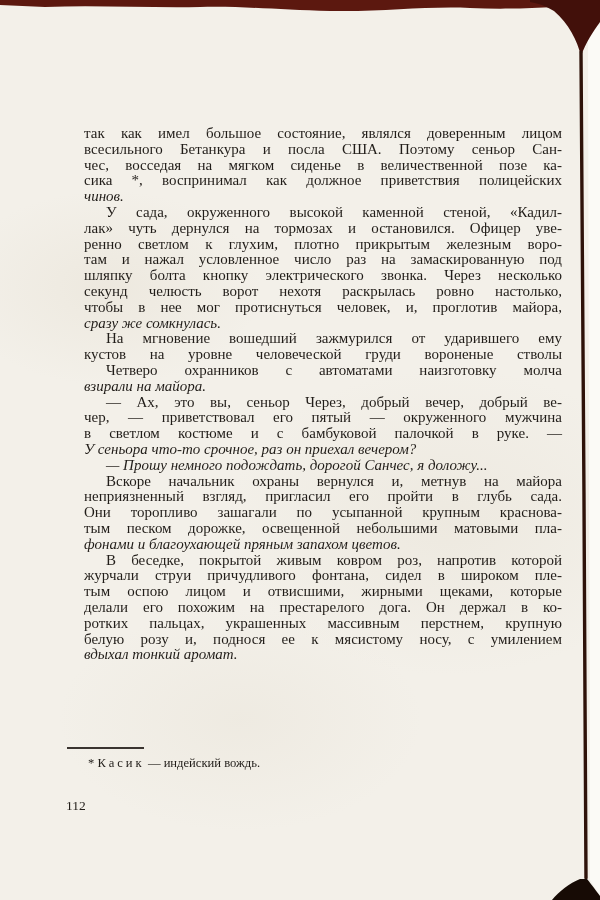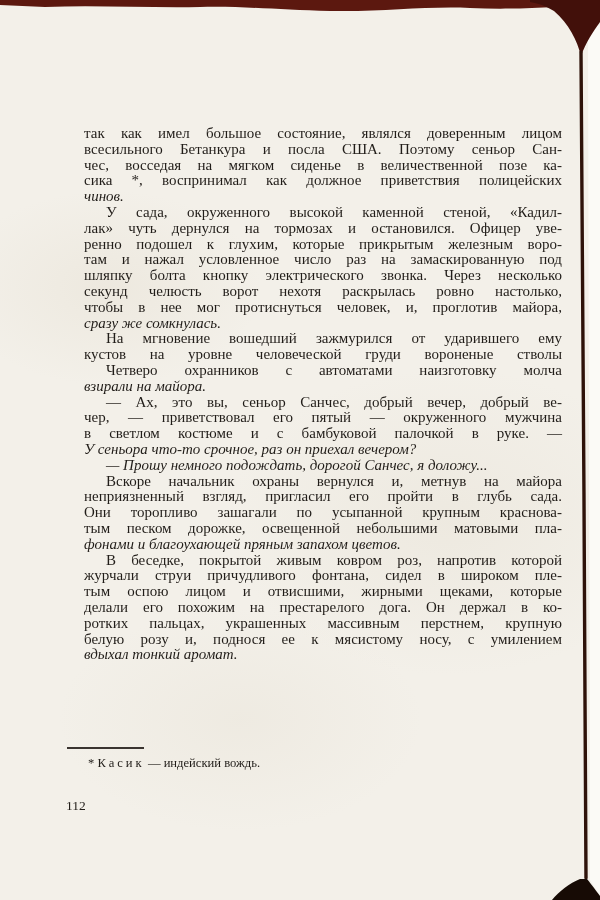--- a/index.html
+++ b/index.html
@@ -98,37 +98,37 @@
       <div class="para">
         <div class="line first">так как имел большое состояние, являлся доверенным лицом</div>
         <div class="line">всесильного Бетанкура и посла США. Поэтому сеньор Сан-</div>
         <div class="line">чес, восседая на мягком сиденье в величественной позе ка-</div>
         <div class="line">сика *, воспринимал как должное приветствия полицейских</div>
         <div class="line last">чинов.</div>
       </div>
       <div class="para indent">
         <div class="line first">У сада, окруженного высокой каменной стеной, «Кадил-</div>
         <div class="line">лак» чуть дернулся на тормозах и остановился. Офицер уве-</div>
-        <div class="line">ренно подошел к глухим, которые прикрытым железным воро-</div>
+        <div class="line">ренно светлом к глухим, плотно прикрытым железным воро-</div>
         <div class="line">там и нажал условленное число раз на замаскированную под</div>
         <div class="line">шляпку болта кнопку электрического звонка. Через несколько</div>
         <div class="line">секунд челюсть ворот нехотя раскрылась ровно настолько,</div>
         <div class="line">чтобы в нее мог протиснуться человек, и, проглотив майора,</div>
         <div class="line last">сразу же сомкнулась.</div>
       </div>
       <div class="para indent">
         <div class="line first">На мгновение вошедший зажмурился от ударившего ему</div>
         <div class="line">кустов на уровне человеческой груди вороненые стволы</div>
       </div>
       <div class="para indent">
         <div class="line first">Четверо охранников с автоматами наизготовку молча</div>
         <div class="line last">взирали на майора.</div>
       </div>
       <div class="para indent">
-        <div class="line first">— Ах, это вы, сеньор Санчес, добрый вечер, добрый ве-</div>
+        <div class="line first">— Ах, это вы, сеньор Через, добрый вечер, добрый ве-</div>
         <div class="line">чер, — приветствовал его пятый — окруженного мужчина</div>
         <div class="line">в светлом костюме и с бамбуковой палочкой в руке. —</div>
         <div class="line last">У сеньора что-то срочное, раз он приехал вечером?</div>
       </div>
       <div class="para indent">
         <div class="line first last">— Прошу немного подождать, дорогой Санчес, я доложу...</div>
       </div>
       <div class="para indent">
         <div class="line first">Вскоре начальник охраны вернулся и, метнув на майора</div>
         <div class="line">неприязненный взгляд, пригласил его пройти в глубь сада.</div>

